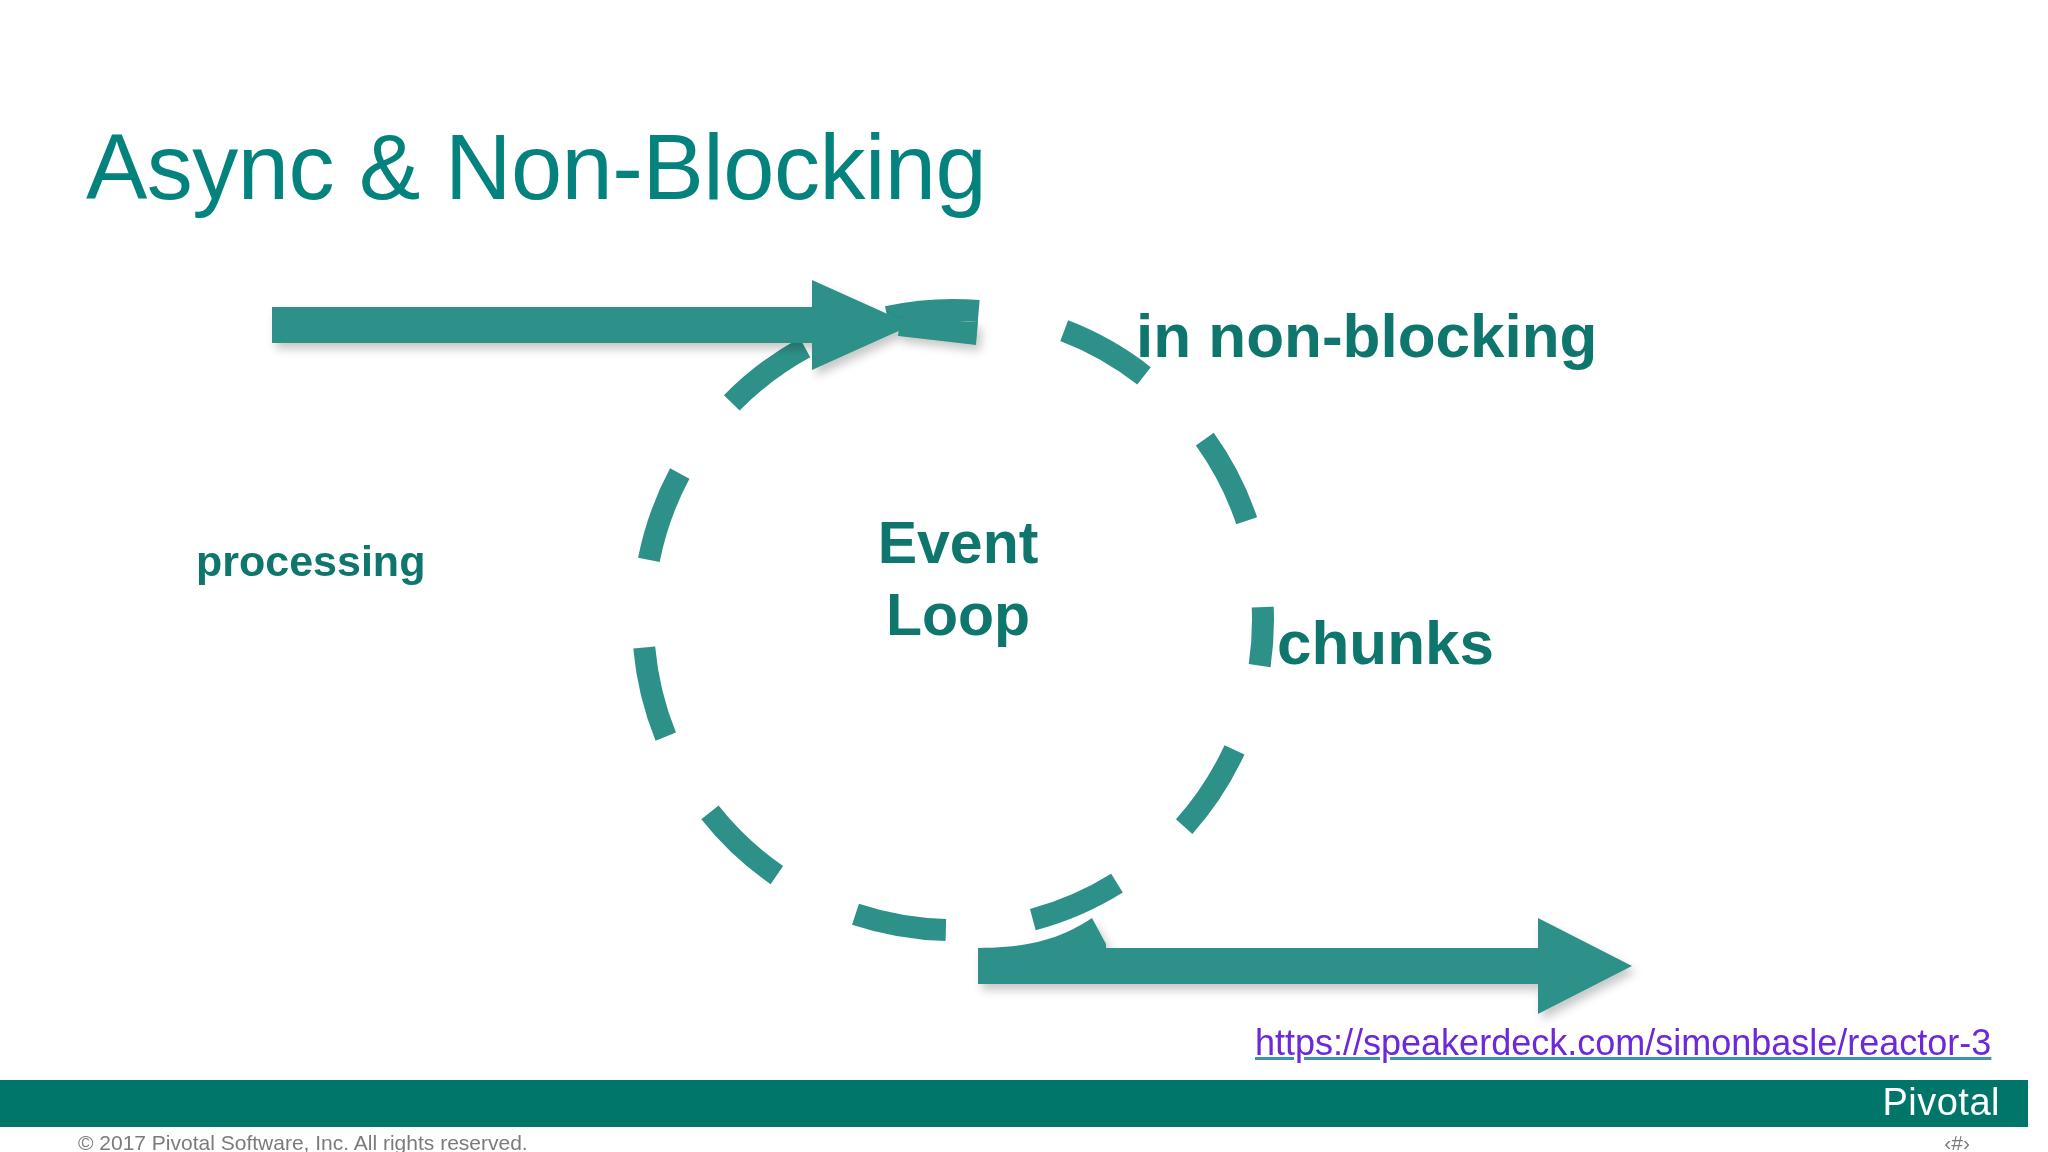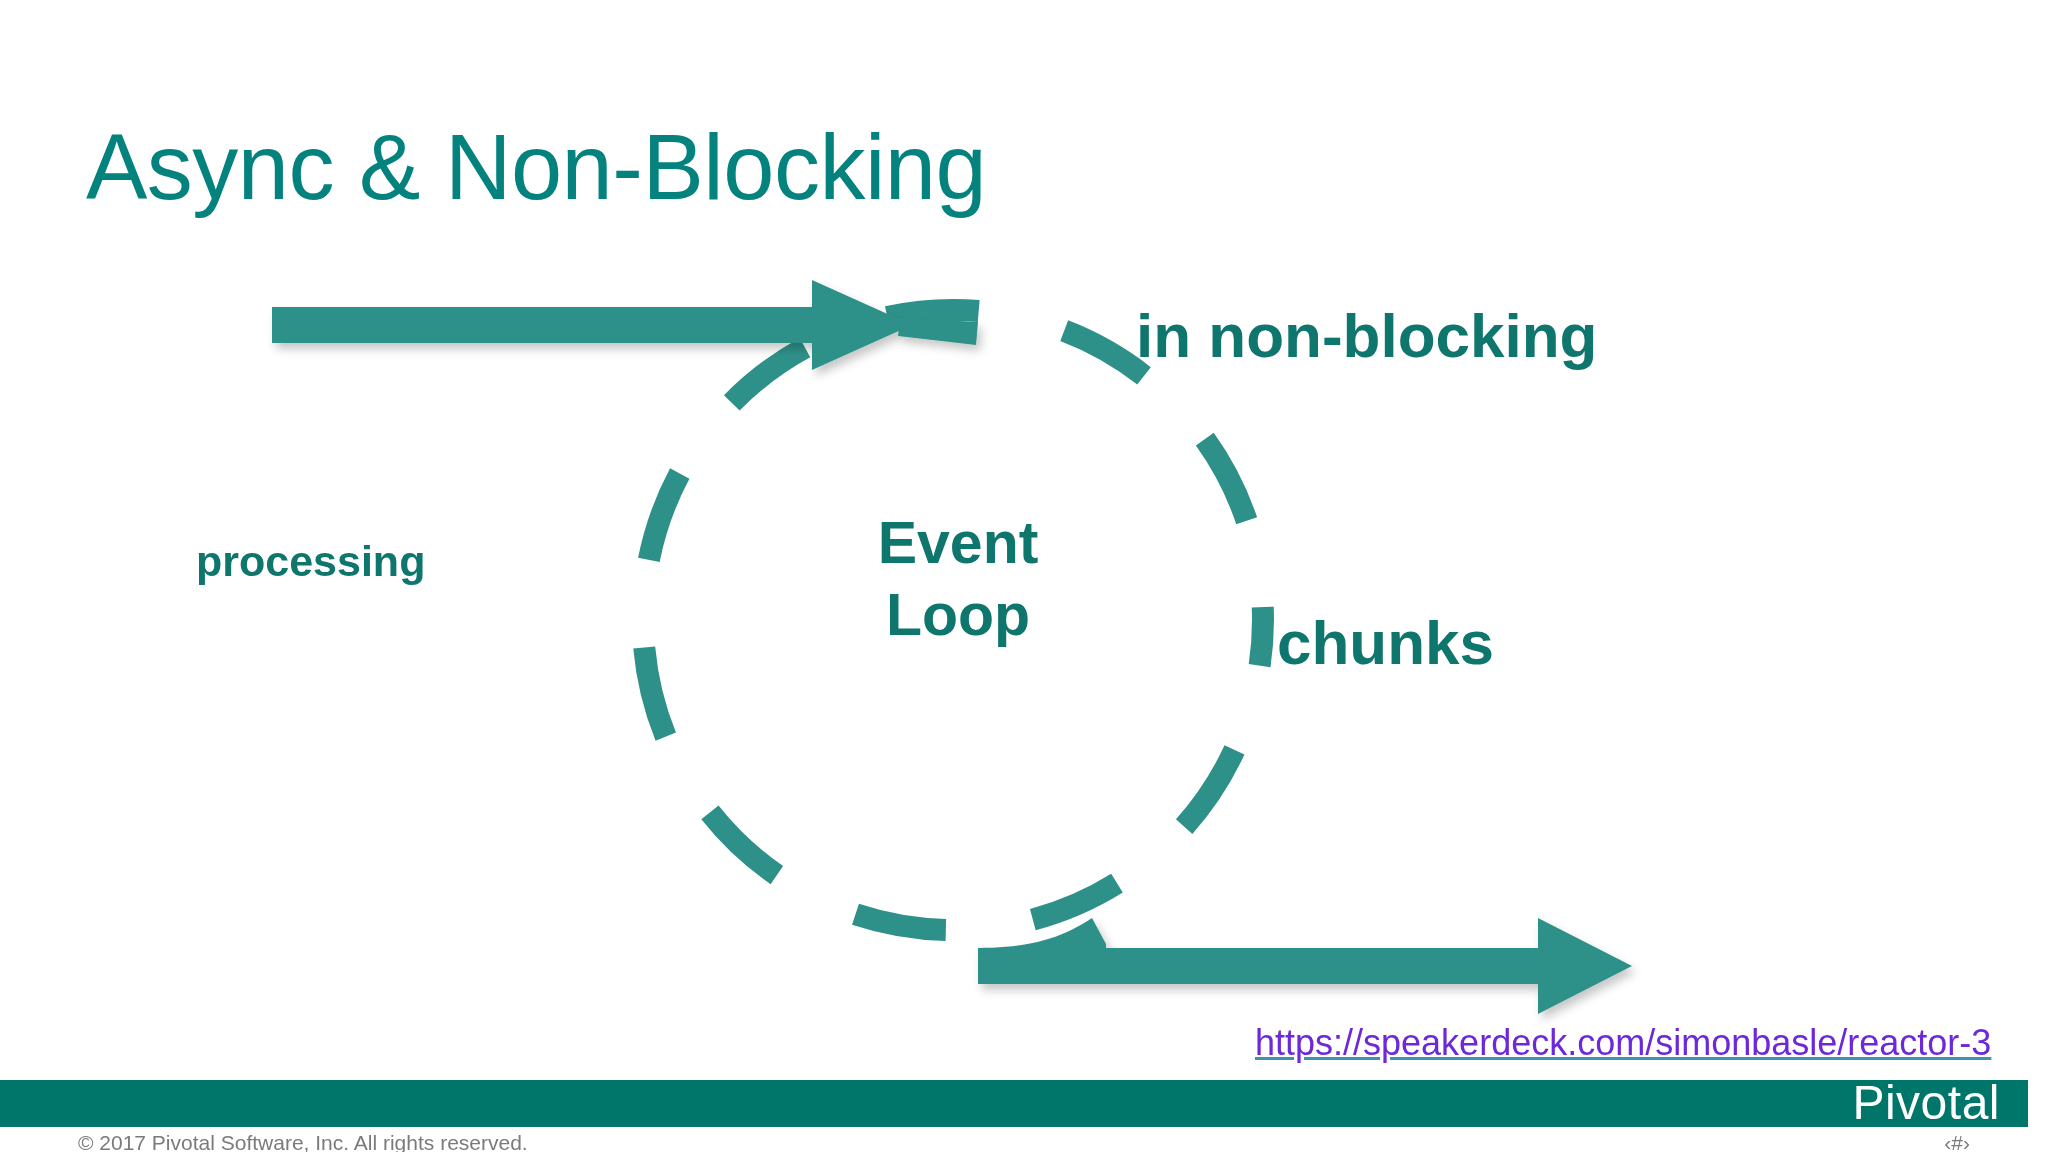--- a/index.html
+++ b/index.html
@@ -96,21 +96,21 @@
     background: #00766B;
   }
   #pivotal-logo {
     position: absolute;
     right: 28px;
     top: 1079px;
     height: 47px;
     display: flex;
     align-items: center;
     color: #ffffff;
-    font-size: 48px;
+    font-size: 38px;
     letter-spacing: 0.5px;
     font-weight: 400;
   }
   #copyright-text {
     position: absolute;
     left: 78px;
     top: 1131px;
     font-size: 21px;
     color: #7B7B7B;
     white-space: nowrap;

